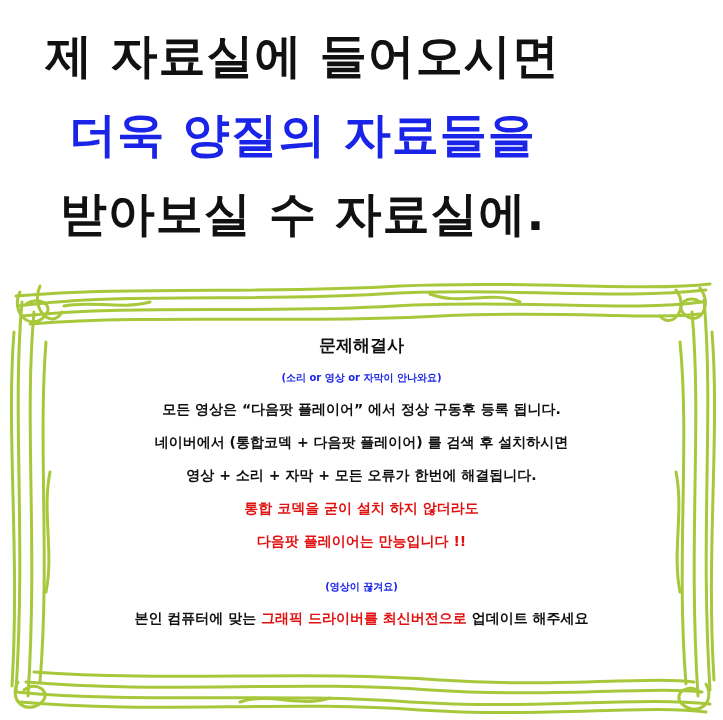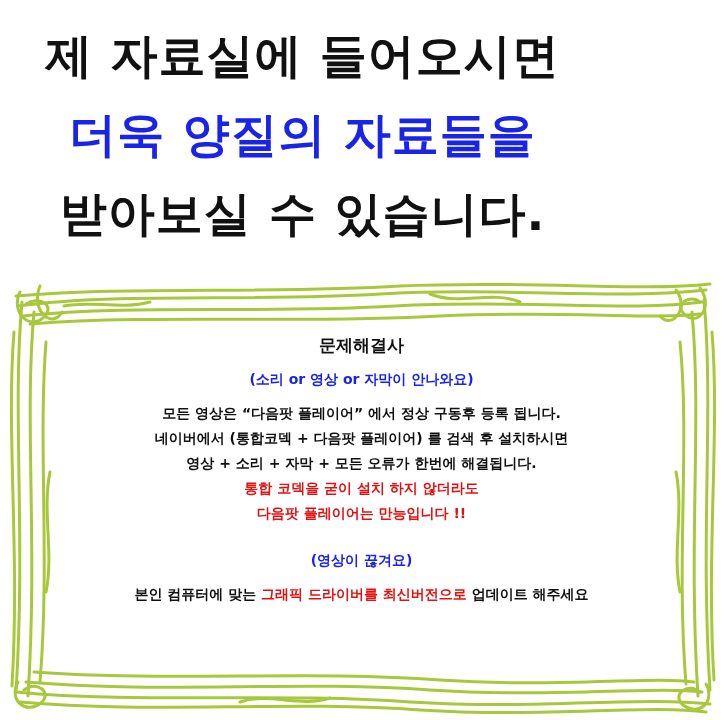--- a/index.html
+++ b/index.html
@@ -68,50 +68,51 @@
   .note-title {
     font-family: "DejaVu Sans", sans-serif;
     font-weight: bold;
     font-size: 17px;
     color: #111111;
     margin-bottom: 14px;
   }
   .note-sub {
     font-family: "DejaVu Sans", sans-serif;
     font-weight: bold;
-    font-size: 14px;
+    font-size: 10px;
     color: #1a23e8;
     margin-bottom: 12px;
   }
   .note-line {
     font-family: "DejaVu Sans", sans-serif;
     font-weight: bold;
     font-size: 14px;
     line-height: 25px;
     color: #111111;
     white-space: nowrap;
+    margin-top: 8px;
   }
   .note-line.red {
     color: #e21111;
   }
   .seg-red { color: #e21111; }
   .seg-black { color: #111111; }
   .gap {
     height: 26px;
   }
 </style>
 </head>
 <body>
 
 <div class="page">
 
   <div class="headline">
     <div class="headline-line">제 자료실에 들어오시면</div>
     <div class="headline-line accent">더욱 양질의 자료들을</div>
-    <div class="headline-line">받아보실 수 있습니다.</div>
+    <div class="headline-line">받아보실 수 자료실에.</div>
   </div>
 
   <div class="frame-wrap">
     <svg class="frame-svg" viewBox="0 0 723 448" preserveAspectRatio="none">
       <g fill="none" stroke="#a8c83c" stroke-width="3" stroke-linecap="round" stroke-linejoin="round">
 
         <path d="M18 34 C120 20, 250 30, 380 22 C500 15, 620 28, 706 18"></path>
         <path d="M22 44 C140 32, 260 42, 395 34 C520 27, 630 40, 702 30"></path>
         <path d="M16 24 C130 14, 270 22, 400 14 C530 8, 640 20, 710 12"></path>
         <path d="M30 52 C160 42, 300 52, 440 44 C560 38, 650 48, 700 42"></path>

